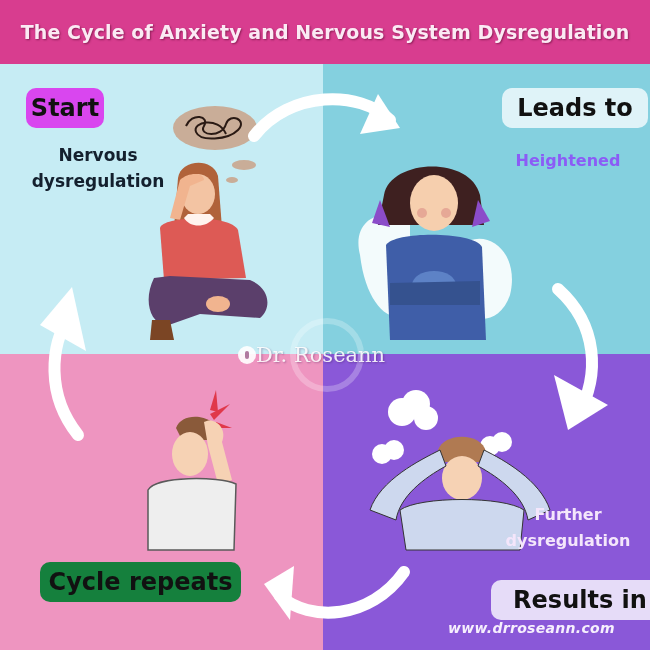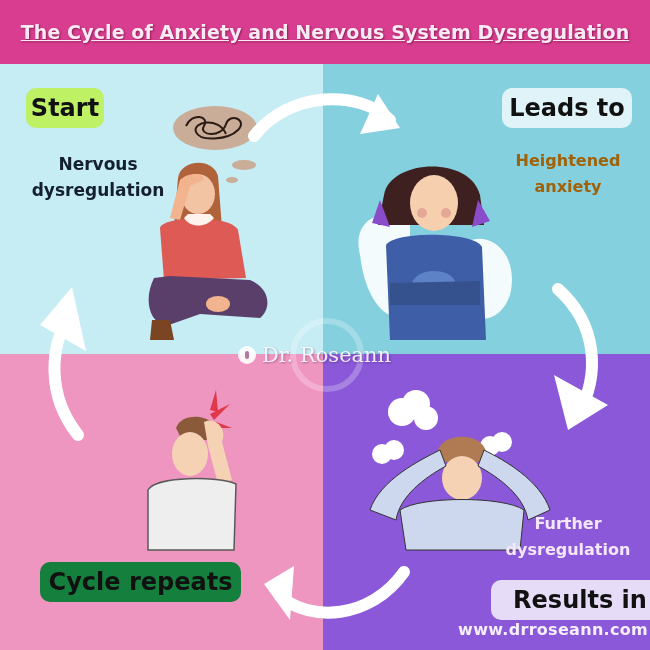--- a/index.html
+++ b/index.html
@@ -8,55 +8,54 @@
 
     .header {
       position: absolute; left: 0; top: 0; width: 650px; height: 64px;
       background: #d83d8f;
       display: flex; align-items: center; justify-content: center;
     }
     .header-title {
       color: #fbeaf4; font-weight: bold; font-size: 19px;
       text-shadow: 1px 1px 2px rgba(80,0,40,0.55);
       letter-spacing: 0.1px;
-      text-decoration: underline;
     }
 
     .quad { position: absolute; }
     .q-tl { left: 0; top: 64px; width: 323px; height: 290px; background: #c6ecf4; }
     .q-tr { left: 323px; top: 64px; width: 327px; height: 290px; background: #84d0df; }
     .q-bl { left: 0; top: 354px; width: 323px; height: 296px; background: #ee95c0; }
     .q-br { left: 323px; top: 354px; width: 327px; height: 296px; background: #8a58d8; }
 
     .pill {
       position: absolute; border-radius: 10px;
       font-weight: bold; color: #111111;
       display: flex; align-items: center; justify-content: center;
       white-space: nowrap;
     }
-    .pill-start { left: 26px; top: 88px; width: 78px; height: 40px; font-size: 24px; background: #bef264; }
-    .pill-leads { left: 502px; top: 88px; width: 130px; height: 40px; font-size: 24px; background: #dff3f8; }
+    .pill-start { left: 26px; top: 88px; width: 78px; height: 40px; font-size: 24px; background: #d946ef; }
+    .pill-leads { left: 502px; top: 88px; width: 146px; height: 40px; font-size: 24px; background: #dff3f8; }
     .pill-cycle { left: 40px; top: 562px; width: 201px; height: 40px; font-size: 24px; background: #15803d; }
     .pill-results { left: 491px; top: 580px; width: 178px; height: 40px; font-size: 24px; background: #e6dcf8; }
 
     .desc {
       position: absolute; font-weight: bold; text-align: center; line-height: 26px;
     }
-    .desc-start { left: 28px; top: 151px; width: 140px; font-size: 17px; color: #14202e; }
-    .desc-leads { left: 498px; top: 148px; width: 140px; font-size: 16px; color: #a16207; }
-    .desc-further { left: 488px; top: 502px; width: 160px; font-size: 16px; color: #f4e6fb; margin-top: 9px; }
+    .desc-start { left: 28px; top: 142px; width: 140px; font-size: 17px; color: #14202e; }
+    .desc-leads { left: 498px; top: 148px; width: 140px; font-size: 16px; color: #8b5cf6; }
+    .desc-further { left: 488px; top: 502px; width: 160px; font-size: 16px; color: #f4e6fb; }
 
     .website {
       position: absolute; left: 448px; top: 620px; width: 200px;
-      font-size: 16px; font-weight: bold; color: #f6effd;
-      text-align: right; letter-spacing: 0.3px;
+      font-size: 14px; font-weight: bold; font-style: italic; color: #f6effd;
+      text-align: left; letter-spacing: 0.3px;
     }
 
     .watermark {
-      position: absolute; left: 238px; top: 343px; display: flex; align-items: center; gap: 6px;
+      position: absolute; left: 238px; top: 343px; display: flex; align-items: center; 
       color: rgba(255,255,255,0.88);
       font-family: "DejaVu Serif", serif; font-size: 21px;
       text-shadow: 1px 1px 2px rgba(60,20,80,0.35);
     }
     .wm-badge {
       width: 18px; height: 18px; border-radius: 50%; background: rgba(255,255,255,0.9);
       display: flex; align-items: center; justify-content: center;
     }
     .wm-badge::after { content: ""; width: 4px; height: 8px; background: #b07aa0; border-radius: 2px; }
 
@@ -179,21 +178,20 @@
 
 <div class="pill pill-start">Start</div>
 <div class="desc desc-start">
   <div>Nervous</div>
   <div>dysregulation</div>
 </div>
 
 <div class="pill pill-leads">Leads to</div>
 <div class="desc desc-leads">
   <div>Heightened</div>
-  <div>anxiety</div>
 </div>
 
 <div class="desc desc-further">
   <div>Further</div>
   <div>dysregulation</div>
 </div>
 <div class="pill pill-results">Results in</div>
 
 <div class="pill pill-cycle">Cycle repeats</div>
 

